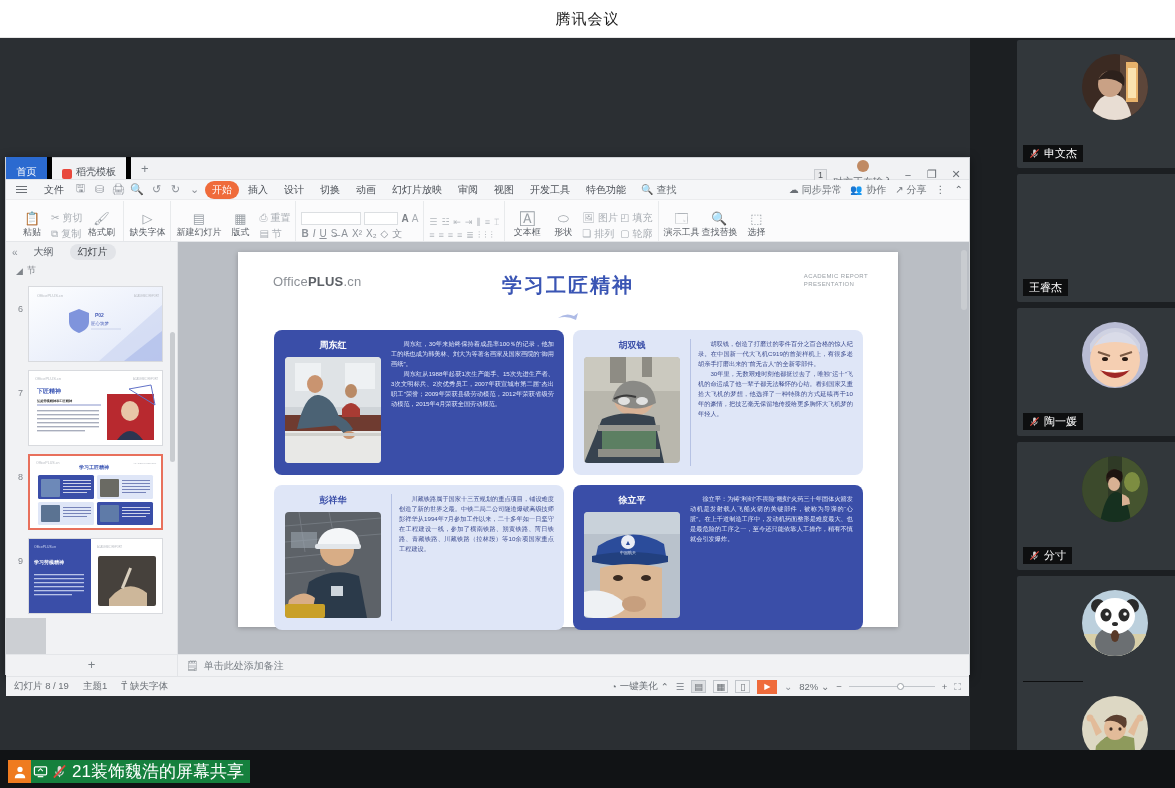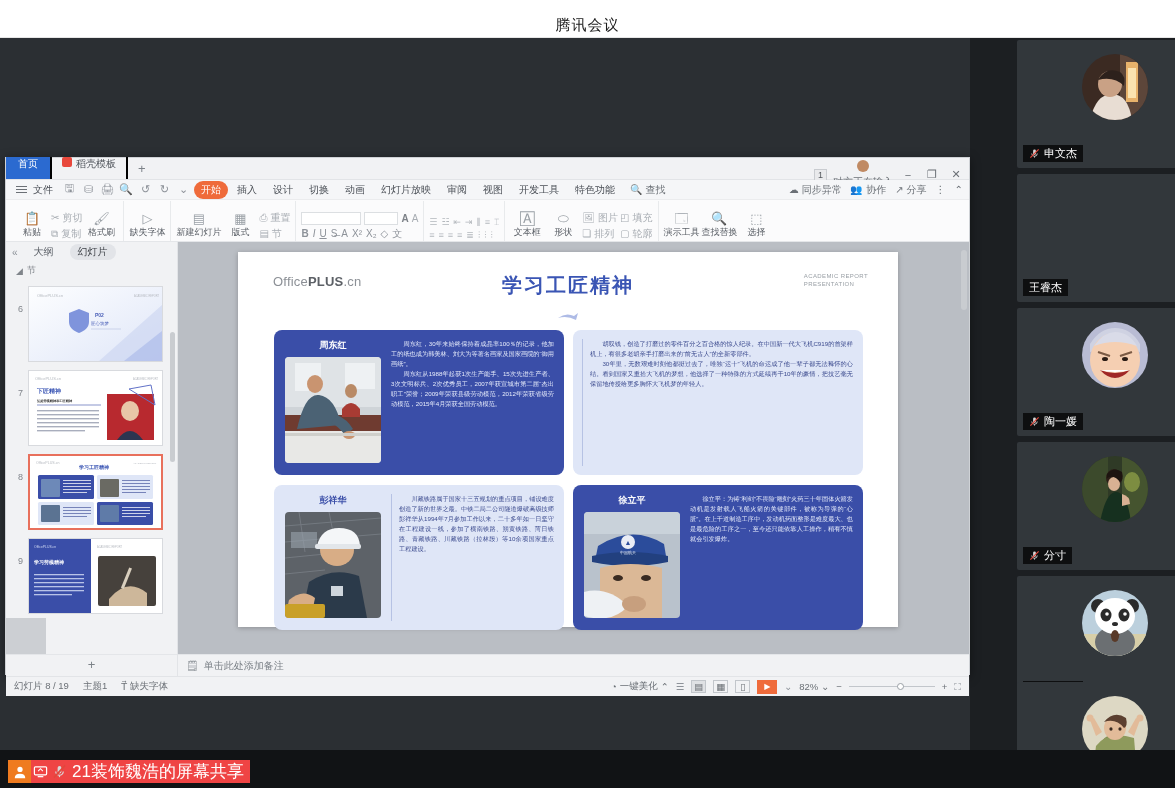--- a/index.html
+++ b/index.html
@@ -8,21 +8,21 @@
     font-family: "Liberation Sans", "DejaVu Sans", sans-serif;
     overflow: hidden; background: #ffffff;
   }
 
   
   #meeting-topbar {
     position: absolute; left: 0; top: 0; width: 1175px; height: 38px;
     background: #ffffff; border-bottom: 1px solid #e6e6e6;
   }
   #meeting-title {
-    position: absolute; left: 0; top: 6px; width: 1175px; height: 38px;
+    position: absolute; left: 0; top: 0; width: 1175px; height: 38px;
     line-height: 38px; text-align: center; font-size: 15px; color: #1a1a1a;
     letter-spacing: 1px;
   }
 
   
   #share-stage {
     position: absolute; left: 0; top: 38px; width: 970px; height: 712px;
     background: #2b2f33;
   }
   #dark-right {
@@ -30,21 +30,21 @@
     background: #1c1f22;
   }
 
   
   #taskbar {
     position: absolute; left: 0; top: 750px; width: 1175px; height: 38px;
     background: #111315;
   }
   #share-indicator {
     position: absolute; left: 8px; top: 760px; height: 23px;
-    display: flex; align-items: center; background: #ef4444; padding-right: 6px;
+    display: flex; align-items: center; background: #15803d; padding-right: 6px;
   }
   #share-indicator .person-chip {
     width: 23px; height: 23px; background: #ef7b1f;
     display: flex; align-items: center; justify-content: center;
   }
   #share-indicator .person-chip svg { width: 14px; height: 14px; }
   .ti-icon { margin: 0 2px; display: flex; align-items: center; }
   #share-indicator .label {
     color: #fff; font-size: 17px; margin-left: 3px; white-space: nowrap;
   }
@@ -56,23 +56,23 @@
     box-shadow: 0 2px 10px rgba(0,0,0,.4);
     font-size: 11px; color: #3b3f45;
   }
 
   
   #wps-tabstrip {
     position: relative; height: 22px; background: #f1f2f4;
     border-bottom: 1px solid #e2e4e7; display: flex; align-items: flex-end;
   }
   .wps-tab {
-    height: 22px; display: flex; align-items: flex-start; gap: 4px;
+    height: 22px; display: flex; align-items: flex-end; gap: 4px;
     padding: 0 10px; font-size: 10px; color: #4a4f56;
-    border-right: 2px solid #000000; white-space: nowrap;
+    border-right: 5px solid #000000; white-space: nowrap;
   }
   .wps-tab.home { background: #2b6ad0; color: #fff; width: 46px;
     justify-content: center; padding: 0; }
   .wps-tab.active { background: #ffffff; color: #3b3f45; }
   .tab-ico { width: 10px; height: 10px; border-radius: 2px; flex: none; }
   .tab-ico.red { background: #e8483c; }
   .tab-ico.orange { background: #ef6b3b; }
   .tab-dot { width: 6px; height: 6px; border-radius: 50%; background: #f0a020; }
   .tab-circ { width: 10px; height: 10px; border-radius: 50%;
     border: 1px solid #b7bcc2; font-size: 7px; text-align: center;
@@ -89,21 +89,21 @@
   }
   .winbtn { width: 18px; text-align: center; color: #6b7076; font-size: 11px; }
   .numbox { border: 1px solid #c9ccd0; padding: 0 3px; font-size: 9px;
     background: #e9eaec; color: #55595e; }
 
   
   #ribbon-tabs {
     height: 20px; background: #f5f6f8; display: flex; align-items: center;
     padding-left: 4px; gap: 2px; border-bottom: 1px solid #ebecee;
   }
-  #menu-file { display: flex; align-items: center; gap: 6px; font-size: 10px;
+  #menu-file { display: flex; align-items: center; gap: 17px; font-size: 10px;
     padding: 0 6px; color: #4a4f56; }
   .hamb { display: inline-block; width: 11px; }
   .hamb i { display: block; height: 1px; background: #6b7076; margin: 2px 0; }
   .qa-ico { width: 17px; height: 16px; display: flex; align-items: center;
     justify-content: center; color: #8d9299; font-size: 11px; }
   .rtab { font-size: 10px; padding: 2px 7px; color: #4a4f56; border-radius: 9px;
     white-space: nowrap; }
   .rtab.active { background: #ef6b3b; color: #fff; }
   #ribbon-search { display: flex; align-items: center; gap: 3px;
     font-size: 10px; color: #6b7076; margin-left: 6px; }
@@ -649,20 +649,40 @@
               </svg>
             </div>
           </div>
           <div class="card-text">
             <p>周东红，30年来始终保持着成品率100％的记录，他加工的纸也成为韩美林、刘大为等著名画家及国家画院的“御用画纸”。</p>
             <p>周东红从1988年起获1次生产能手、15次先进生产者、3次文明标兵、2次优秀员工，2007年获宣城市第二届“杰出职工”荣誉；2009年荣获县级劳动模范，2012年荣获省级劳动模范，2015年4月荣获全国劳动模范。</p>
           </div>
         </div>
 
         <div class="card light" style="left:335px; top:78px;">
+          <div class="card-left">
+            <div class="card-name">胡双钱</div>
+            <div class="card-photo">
+              <svg viewBox="0 0 96 106" width="96" height="106">
+                <rect width="96" height="106" fill="#b9b7ad"></rect>
+                <rect x="0" y="0" width="96" height="34" fill="#cbc9bf"></rect>
+                <rect x="26" y="0" width="16" height="26" fill="#8e8c84"></rect>
+                <rect x="58" y="0" width="10" height="20" fill="#8e8c84"></rect>
+                <ellipse cx="50" cy="42" rx="20" ry="17" fill="#d8b296"></ellipse>
+                <path d="M28 44 q6 -22 24 -20 q18 2 20 22 q-22 12 -44 -2 z" fill="#8a8a86"></path>
+                <path d="M30 42 q10 -6 22 -2" stroke="#3b3b3b" stroke-width="2" fill="none"></path>
+                <ellipse cx="40" cy="44" rx="6" ry="4" fill="#f0f0f0" opacity=".85"></ellipse>
+                <ellipse cx="58" cy="44" rx="6" ry="4" fill="#f0f0f0" opacity=".85"></ellipse>
+                <path d="M18 62 q20 -10 52 -2 l10 46 l-80 0 z" fill="#37434f"></path>
+                <rect x="18" y="72" width="54" height="22" rx="2" fill="#5c7f62"></rect>
+                <rect x="14" y="68" width="62" height="6" fill="#9a9a93"></rect>
+                <rect x="14" y="92" width="62" height="8" fill="#8e8e86"></rect>
+              </svg>
+            </div>
+          </div>
           <div class="card-text">
             <p>胡双钱，创造了打磨过的零件百分之百合格的惊人纪录。在中国新一代大飞机C919的首架样机上，有很多老胡亲手打磨出来的“前无古人”的全新零部件。</p>
             <p>30年里，无数艰难时刻他都挺过去了，唯独“运十”飞机的命运成了他一辈子都无法释怀的心结。看到国家又重拾大飞机的梦想，他选择了一种特殊的方式延续再干10年的豪情，把技艺毫无保留地传授给更多胸怀大飞机梦的年轻人。</p>
           </div>
         </div>
 
         <div class="card light" style="left:36px; top:233px;">
           <div class="card-left">
             <div class="card-name">彭祥华</div>
             <div class="card-photo">

